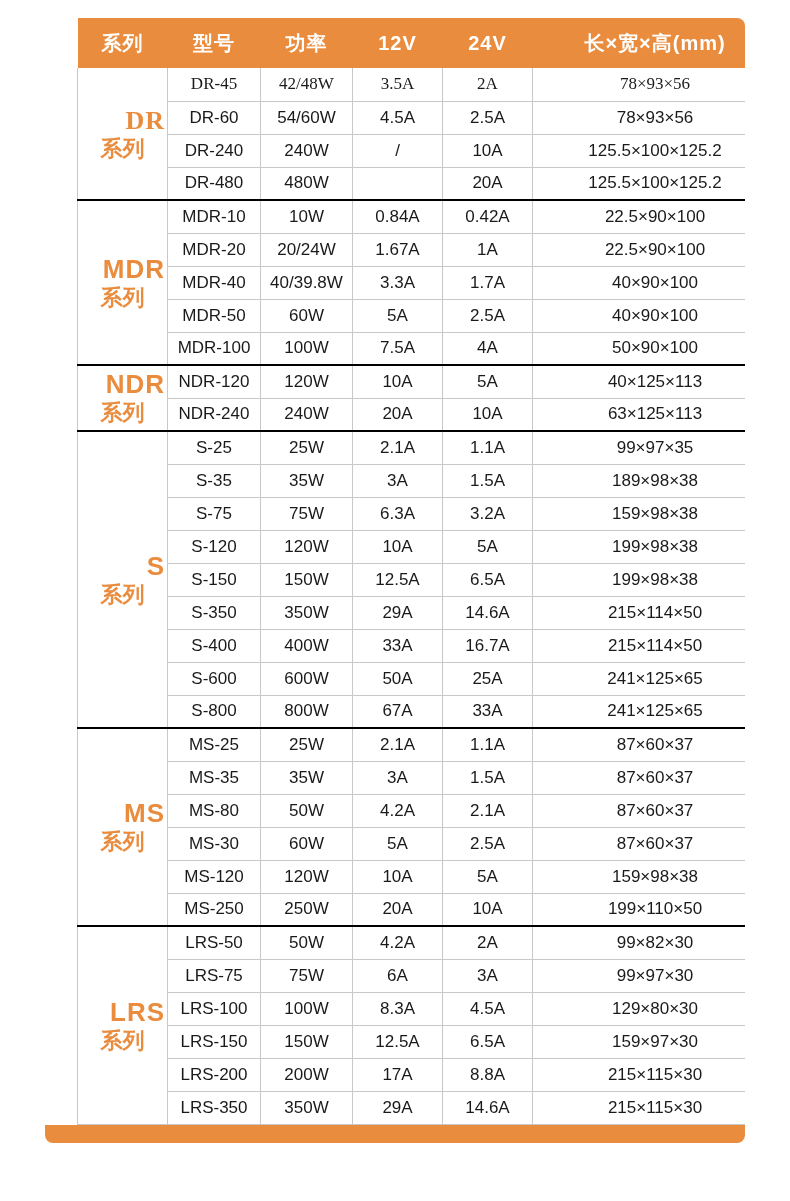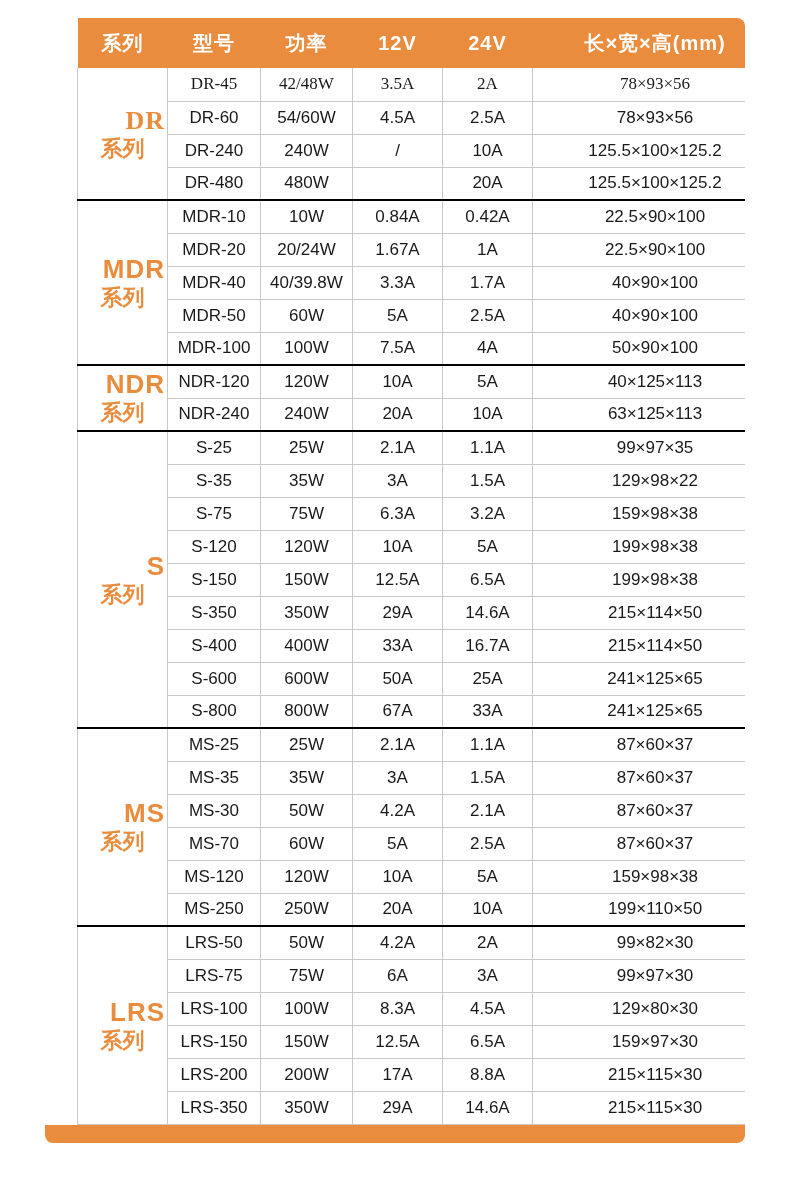--- a/index.html
+++ b/index.html
@@ -203,21 +203,21 @@
               <td>25W</td>
               <td>2.1A</td>
               <td>1.1A</td>
               <td>99×97×35</td>
             </tr>
             <tr>
               <td>S-35</td>
               <td>35W</td>
               <td>3A</td>
               <td>1.5A</td>
-              <td>129×98×22</td>
+              <td>189×98×38</td>
             </tr>
             <tr>
               <td>S-75</td>
               <td>75W</td>
               <td>6.3A</td>
               <td>3.2A</td>
               <td>159×98×38</td>
             </tr>
             <tr>
               <td>S-120</td>
@@ -273,28 +273,28 @@
               <td>87×60×37</td>
             </tr>
             <tr>
               <td>MS-35</td>
               <td>35W</td>
               <td>3A</td>
               <td>1.5A</td>
               <td>87×60×37</td>
             </tr>
             <tr>
-              <td>MS-30</td>
+              <td>MS-80</td>
               <td>50W</td>
               <td>4.2A</td>
               <td>2.1A</td>
               <td>87×60×37</td>
             </tr>
             <tr>
-              <td>MS-70</td>
+              <td>MS-30</td>
               <td>60W</td>
               <td>5A</td>
               <td>2.5A</td>
               <td>87×60×37</td>
             </tr>
             <tr>
               <td>MS-120</td>
               <td>120W</td>
               <td>10A</td>
               <td>5A</td>

